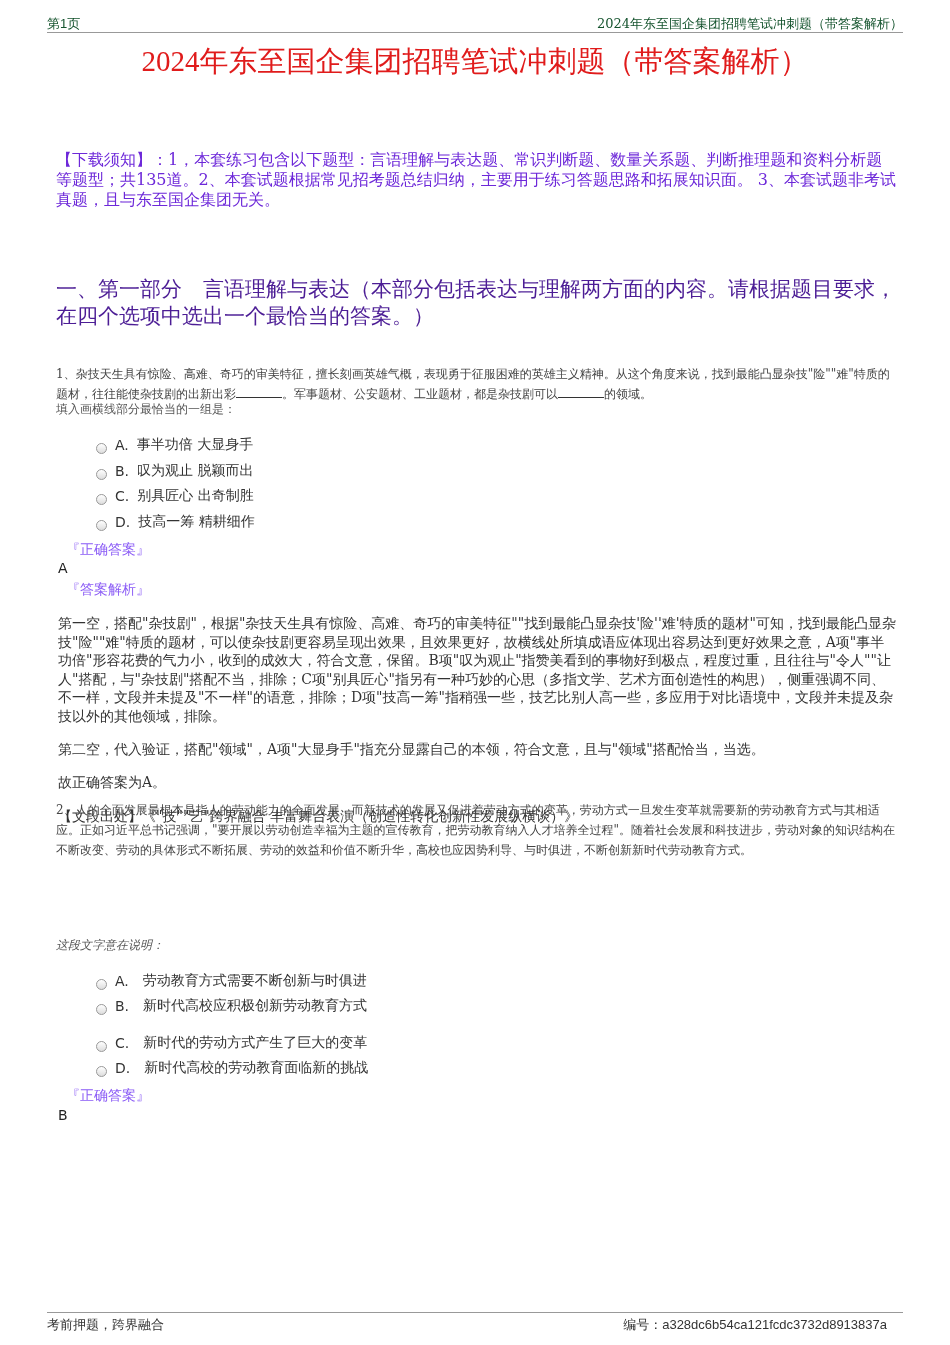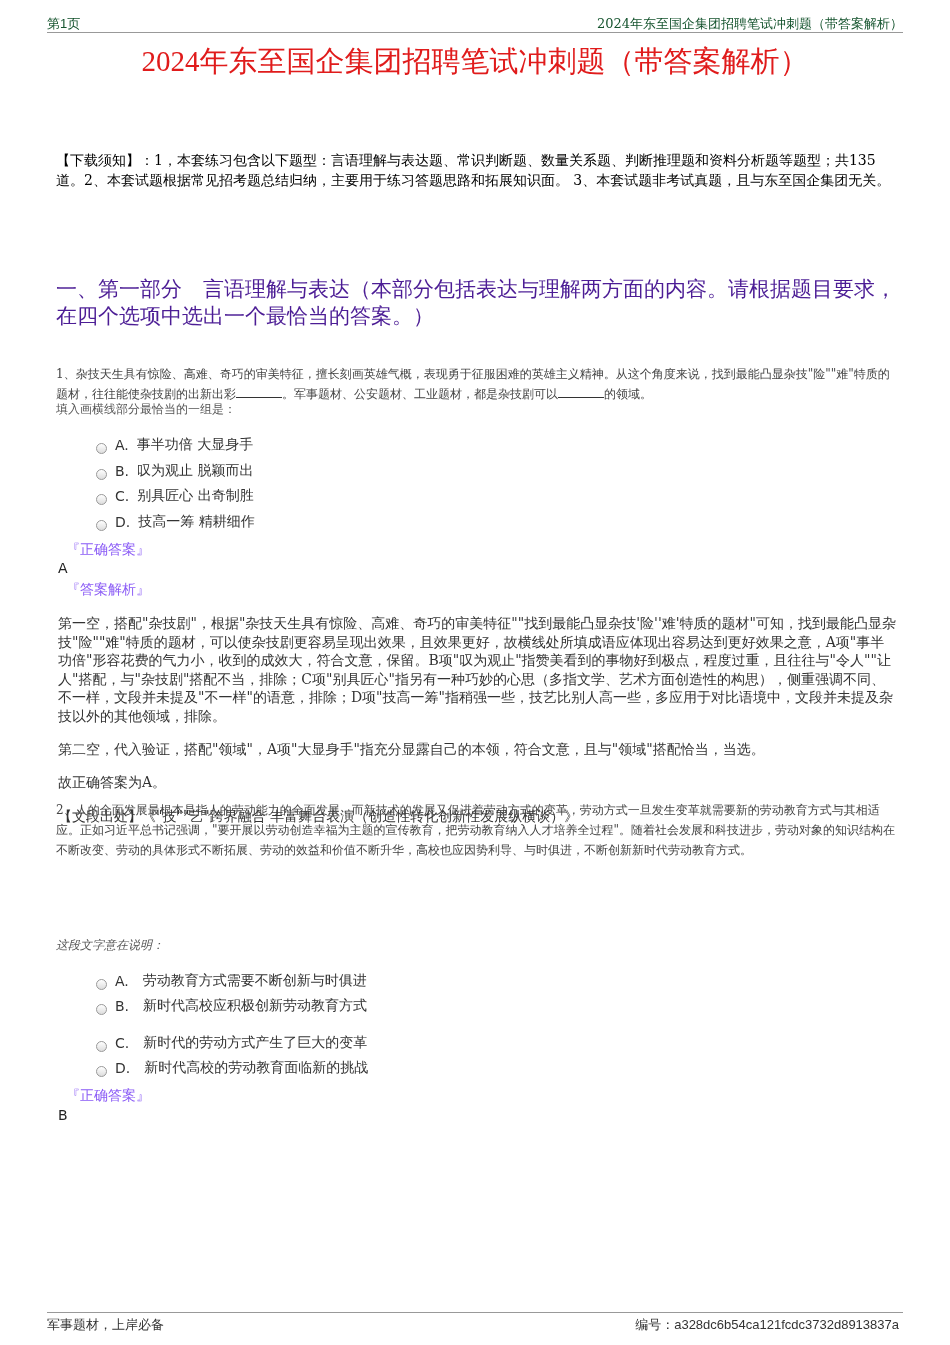--- a/index.html
+++ b/index.html
@@ -4,38 +4,38 @@
   <style>
     html, body { margin: 0; padding: 0; background: #ffffff; }
     body { width: 950px; height: 1345px; position: relative; overflow: hidden;
       font-family: "DejaVu Serif", "Liberation Serif", serif; color: #333; }
     .page-header { position: absolute; left: 47px; right: 47px; top: 12px; height: 20px;
       border-bottom: 1px solid #999; font-size: 13px; color: #14532d; }
     .page-header .left { position: absolute; left: 0; top: 3px; font-family: "Liberation Sans", sans-serif; }
     .page-header .right { position: absolute; right: 0; top: 3px; }
     .doc-title { position: absolute; top: 42px; left: 0; right: 0; text-align: center;
       color: #e01b1b; font-size: 29px; font-family: "Liberation Serif", serif; letter-spacing: 0px; }
-    .notice { position: absolute; left: 56px; width: 842px; top: 150px; font-size: 14px;
-      line-height: 20px; color: #000000; }
+    .notice { position: absolute; left: 56px; width: 842px; top: 150px; font-size: 16px;
+      line-height: 20px; color: #6d28d9; }
     .section-title { position: absolute; left: 56px; width: 842px; top: 276px; font-size: 21px;
       line-height: 27px; color: #4c1d95; }
     .q-text { position: absolute; left: 56px; width: 842px; font-size: 12px; line-height: 20px; color: #444; }
     .blank { display: inline-block; width: 46px; border-bottom: 1px solid #333; height: 12px; }
     .prompt { position: absolute; left: 56px; font-size: 12px; color: #555; }
     .option { position: absolute; left: 96px; font-size: 14px; color: #333; display: flex; align-items: center; }
     .radio { width: 9px; height: 9px; border: 1px solid #999; border-radius: 50%;
       background: linear-gradient(#fff, #ddd); margin-right: 8px; margin-top: 6px; }
     .opt-letter { font-family: "DejaVu Sans", sans-serif; margin-right: 8px; }
     .ans-label { position: absolute; left: 66px; font-size: 14px; color: #8b5cf6; }
     .ans-value { position: absolute; left: 58px; font-size: 14px; font-family: "DejaVu Sans", sans-serif; color: #222; }
     .analysis { position: absolute; left: 58px; width: 840px; font-size: 14px; line-height: 18.5px; color: #333; }
     .page-footer { position: absolute; left: 47px; right: 47px; top: 1312px; border-top: 1px solid #999;
       font-size: 13px; color: #333; height: 20px; }
     .page-footer .left { position: absolute; left: 0; top: 3px; }
-    .page-footer .right { position: absolute; right: 4px; top: 3px; }
+    .page-footer .right { position: absolute; right: 16px; top: 3px; }
     .code { font-family: "Liberation Sans", sans-serif; }
   </style>
 </head>
 <body>
 
 <div class="page-header">
   <span class="left">第1页</span>
   <span class="right">2024年东至国企集团招聘笔试冲刺题（带答案解析）</span>
 </div>
 
@@ -103,15 +103,15 @@
 <div class="option" style="top:1059px;">
   <span class="radio"></span>
   <span class="opt-letter" style="margin-right:14px;">D.</span>
   <span>新时代高校的劳动教育面临新的挑战</span>
 </div>
 
 <div class="ans-label" style="top:1087px;">『正确答案』</div>
 <div class="ans-value" style="top:1107px;">B</div>
 
 <div class="page-footer">
-  <span class="left">军事题材，上岸必备</span>
+  <span class="left">考前押题，跨界融合</span>
   <span class="right"><span>编号：</span><span class="code">a328dc6b54ca121fcdc3732d8913837a</span></span>
 </div>
 
 </body></html>

